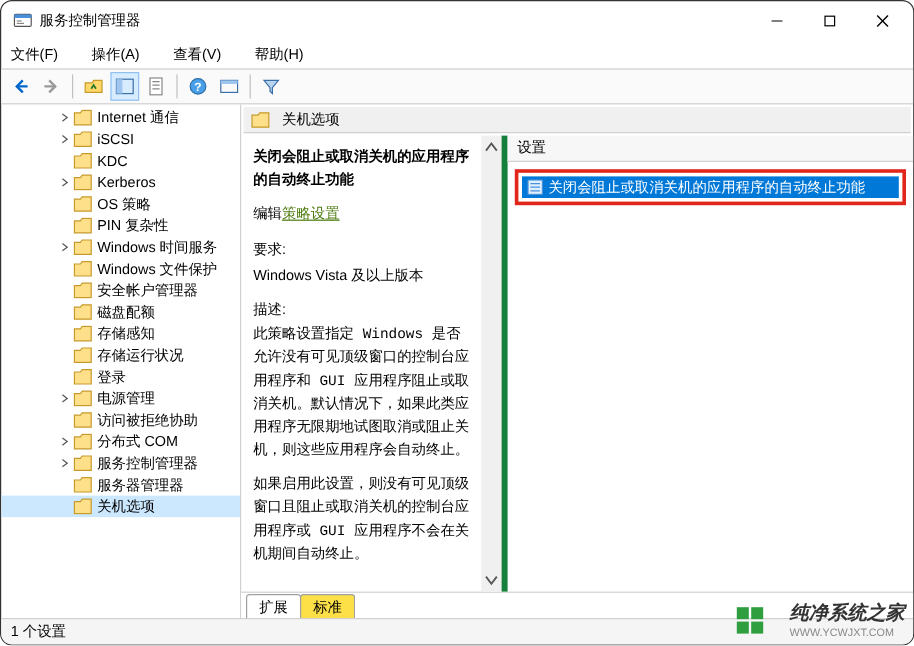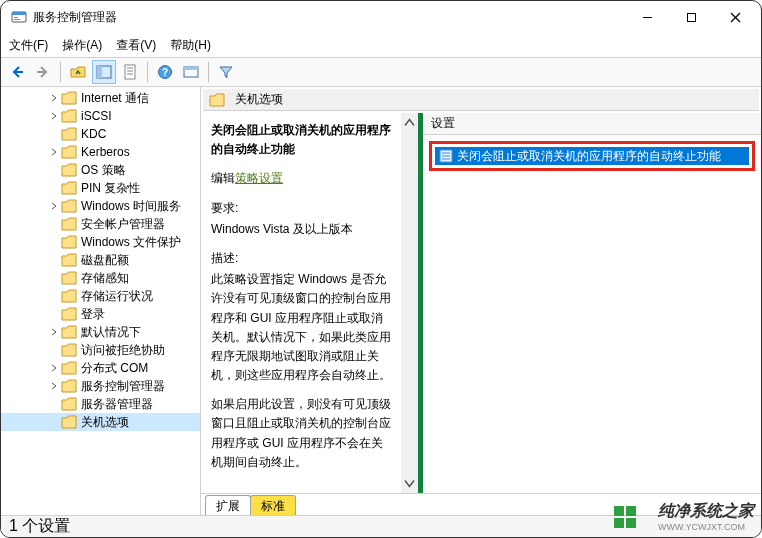--- a/index.html
+++ b/index.html
@@ -5,21 +5,21 @@
   * { box-sizing: border-box; margin: 0; padding: 0; font-family: "Microsoft YaHei", "Segoe UI", sans-serif; }
   body { width: 762px; height: 538px; background: #fff; font-size: 12px; overflow: hidden; position: relative; }
 
   .window { width: 762px; height: 538px; border: 1px solid #333; border-radius: 10px; background: #fff; display: flex; flex-direction: column; overflow: hidden; }
   .titlebar { height: 32px; display: flex; align-items: center; padding: 0 4px 0 10px; }
   .title-icon { width: 16px; height: 16px; margin-right: 6px; display: flex; }
   .title-text { flex: 1; font-size: 12px; }
   .win-btn { width: 44px; height: 28px; display: inline-flex; align-items: center; justify-content: center; }
   .win-btn svg { width: 11px; height: 11px; }
 
-  .menubar { height: 24px; display: flex; align-items: center; padding: 0 8px; gap: 14px; font-size: 12px; }
+  .menubar { height: 24px; display: flex; align-items: center; padding: 0 8px; gap: 28px; font-size: 12px; }
 
   .toolbar { height: 30px; border-top: 1px solid #d0d0d0; border-bottom: 1px solid #d0d0d0; display: flex; align-items: center; padding: 0 4px; gap: 2px; background: #fafafa; }
   .tool-btn { width: 24px; height: 24px; display: inline-flex; align-items: center; justify-content: center; border: 1px solid transparent; }
   .tool-btn.active { border: 1px solid #90c0f0; background: #d8ecff; }
   .tool-sep { width: 1px; height: 20px; background: #c0c0c0; margin: 0 3px; }
   .tool-btn svg { width: 16px; height: 16px; }
 
   .body { flex: 1; display: flex; min-height: 0; }
   .tree { width: 200px; border-right: 1px solid #d0d0d0; overflow-y: auto; overflow-x: hidden; padding: 2px 0; }
   .tree-row { height: 18px; display: flex; align-items: center; font-size: 12px; white-space: nowrap; }
@@ -29,35 +29,35 @@
   .tree-row.selected { background: #cce8ff; }
 
   .right { flex: 1; display: flex; flex-direction: column; min-width: 0; }
   .path-header { height: 22px; background: #f0f0f0; border-bottom: 1px solid #d0d0d0; display: flex; align-items: center; padding: 0 6px; gap: 6px; margin: 2px; }
   .content { flex: 1; display: flex; min-height: 0; position: relative; }
   .desc-pane { width: 200px; padding: 8px 10px; font-size: 12px; line-height: 1.6; overflow-y: auto; }
   .desc-pane .policy-title { font-weight: bold; margin-bottom: 10px; }
   .desc-pane .edit-label { margin-bottom: 10px; }
   .desc-pane .edit-link { color: #4d7c0f; text-decoration: underline; }
   .desc-pane .section-label { margin-top: 10px; margin-bottom: 2px; }
-  .desc-pane p { margin-bottom: 10px; }
+  .desc-pane p { margin-bottom: 10px; font-family: Liberation Mono, monospace; }
   .scroll-col { width: 17px; background: #f0f0f0; display: flex; flex-direction: column; align-items: center; justify-content: space-between; padding: 2px 0; }
   .scroll-arrow { width: 15px; height: 15px; display: flex; align-items: center; justify-content: center; }
 
   .settings-pane { flex: 1; display: flex; flex-direction: column; min-width: 0; border-left: 5px solid #15803d; }
   .settings-header { height: 22px; background: #f7f7f7; border-bottom: 1px solid #d0d0d0; display: flex; align-items: center; padding: 0 8px; font-size: 12px; }
   .highlight-box { margin: 6px; border: 3px solid #e1261c; padding: 3px; }
   .setting-item { height: 18px; background: #0078d7; color: #fff; display: flex; align-items: center; padding: 0 4px; gap: 4px; font-size: 12px; white-space: nowrap; }
   .setting-icon { width: 14px; height: 14px; flex-shrink: 0; }
 
   .tabs { height: 22px; border-top: 1px solid #d0d0d0; display: flex; align-items: flex-end; padding: 0 4px; background: #fff; }
   .tab { height: 20px; padding: 0 10px; border: 1px solid #a0a0a0; border-bottom: none; border-top-left-radius: 3px; border-top-right-radius: 3px; font-size: 12px; line-height: 20px; margin-right: -1px; background: #fde047; }
   .tab.active { background: #fff; position: relative; z-index: 1; }
 
-  .statusbar { height: 22px; border-top: 1px solid #d0d0d0; display: flex; align-items: center; padding: 0 8px; font-size: 16px; background: #f5f5f5; }
+  .statusbar { height: 22px; border-top: 1px solid #d0d0d0; display: flex; align-items: center; padding: 0 8px; font-size: 12px; background: #f5f5f5; }
 
   .watermark { position: absolute; right: 8px; bottom: 6px; display: flex; align-items: center; gap: 22px; font-size: 16px; font-weight: bold; font-style: italic; color: #333; pointer-events: none; margin-left: 35px; }
   .watermark-icon { width: 22px; height: 22px; display: grid; grid-template-columns: 1fr 1fr; grid-template-rows: 1fr 1fr; gap: 2px; }
   .wm-sq { background: #2e9e3f; }
   .watermark-sub { font-size: 9px; color: #888; font-weight: normal; display: block; font-style: normal; }
 </style>
 </head>
 <body>
 
 <div class="window">
@@ -250,42 +250,42 @@
         </div>
         <div class="tree-row">
           <span class="tree-spacer"></span>
           <span class="tree-spacer"></span>
           <span class="tree-spacer"></span>
           <span class="tree-spacer"></span>
           <span class="tree-toggle"></span>
           <svg class="folder-icon" viewBox="0 0 16 14">
             <path d="M1 3 L6 3 L7.5 1 L15 1 L15 13 L1 13 Z" fill="#ffe08a" stroke="#c79a2a"></path>
           </svg>
+          <span>Windows 文件保护</span>
+        </div>
+        <div class="tree-row">
+          <span class="tree-spacer"></span>
+          <span class="tree-spacer"></span>
+          <span class="tree-spacer"></span>
+          <span class="tree-spacer"></span>
+          <span class="tree-toggle"></span>
+          <svg class="folder-icon" viewBox="0 0 16 14">
+            <path d="M1 3 L6 3 L7.5 1 L15 1 L15 13 L1 13 Z" fill="#ffe08a" stroke="#c79a2a"></path>
+          </svg>
           <span>安全帐户管理器</span>
         </div>
         <div class="tree-row">
           <span class="tree-spacer"></span>
           <span class="tree-spacer"></span>
           <span class="tree-spacer"></span>
           <span class="tree-spacer"></span>
           <span class="tree-toggle"></span>
           <svg class="folder-icon" viewBox="0 0 16 14">
             <path d="M1 3 L6 3 L7.5 1 L15 1 L15 13 L1 13 Z" fill="#ffe08a" stroke="#c79a2a"></path>
           </svg>
-          <span>Windows 文件保护</span>
-        </div>
-        <div class="tree-row">
-          <span class="tree-spacer"></span>
-          <span class="tree-spacer"></span>
-          <span class="tree-spacer"></span>
-          <span class="tree-spacer"></span>
-          <span class="tree-toggle"></span>
-          <svg class="folder-icon" viewBox="0 0 16 14">
-            <path d="M1 3 L6 3 L7.5 1 L15 1 L15 13 L1 13 Z" fill="#ffe08a" stroke="#c79a2a"></path>
-          </svg>
           <span>磁盘配额</span>
         </div>
         <div class="tree-row">
           <span class="tree-spacer"></span>
           <span class="tree-spacer"></span>
           <span class="tree-spacer"></span>
           <span class="tree-spacer"></span>
           <span class="tree-toggle"></span>
           <svg class="folder-icon" viewBox="0 0 16 14">
             <path d="M1 3 L6 3 L7.5 1 L15 1 L15 13 L1 13 Z" fill="#ffe08a" stroke="#c79a2a"></path>
@@ -320,21 +320,21 @@
           <span class="tree-spacer"></span>
           <span class="tree-spacer"></span>
           <span class="tree-toggle">
             <svg width="8" height="8" viewBox="0 0 8 8">
               <path d="M2 1 L6 4 L2 7" fill="none" stroke="#555"></path>
             </svg>
           </span>
           <svg class="folder-icon" viewBox="0 0 16 14">
             <path d="M1 3 L6 3 L7.5 1 L15 1 L15 13 L1 13 Z" fill="#ffe08a" stroke="#c79a2a"></path>
           </svg>
-          <span>默认情况下</span>
+          <span>电源管理</span>
         </div>
         <div class="tree-row">
           <span class="tree-spacer"></span>
           <span class="tree-spacer"></span>
           <span class="tree-spacer"></span>
           <span class="tree-spacer"></span>
           <span class="tree-toggle"></span>
           <svg class="folder-icon" viewBox="0 0 16 14">
             <path d="M1 3 L6 3 L7.5 1 L15 1 L15 13 L1 13 Z" fill="#ffe08a" stroke="#c79a2a"></path>
           </svg>

